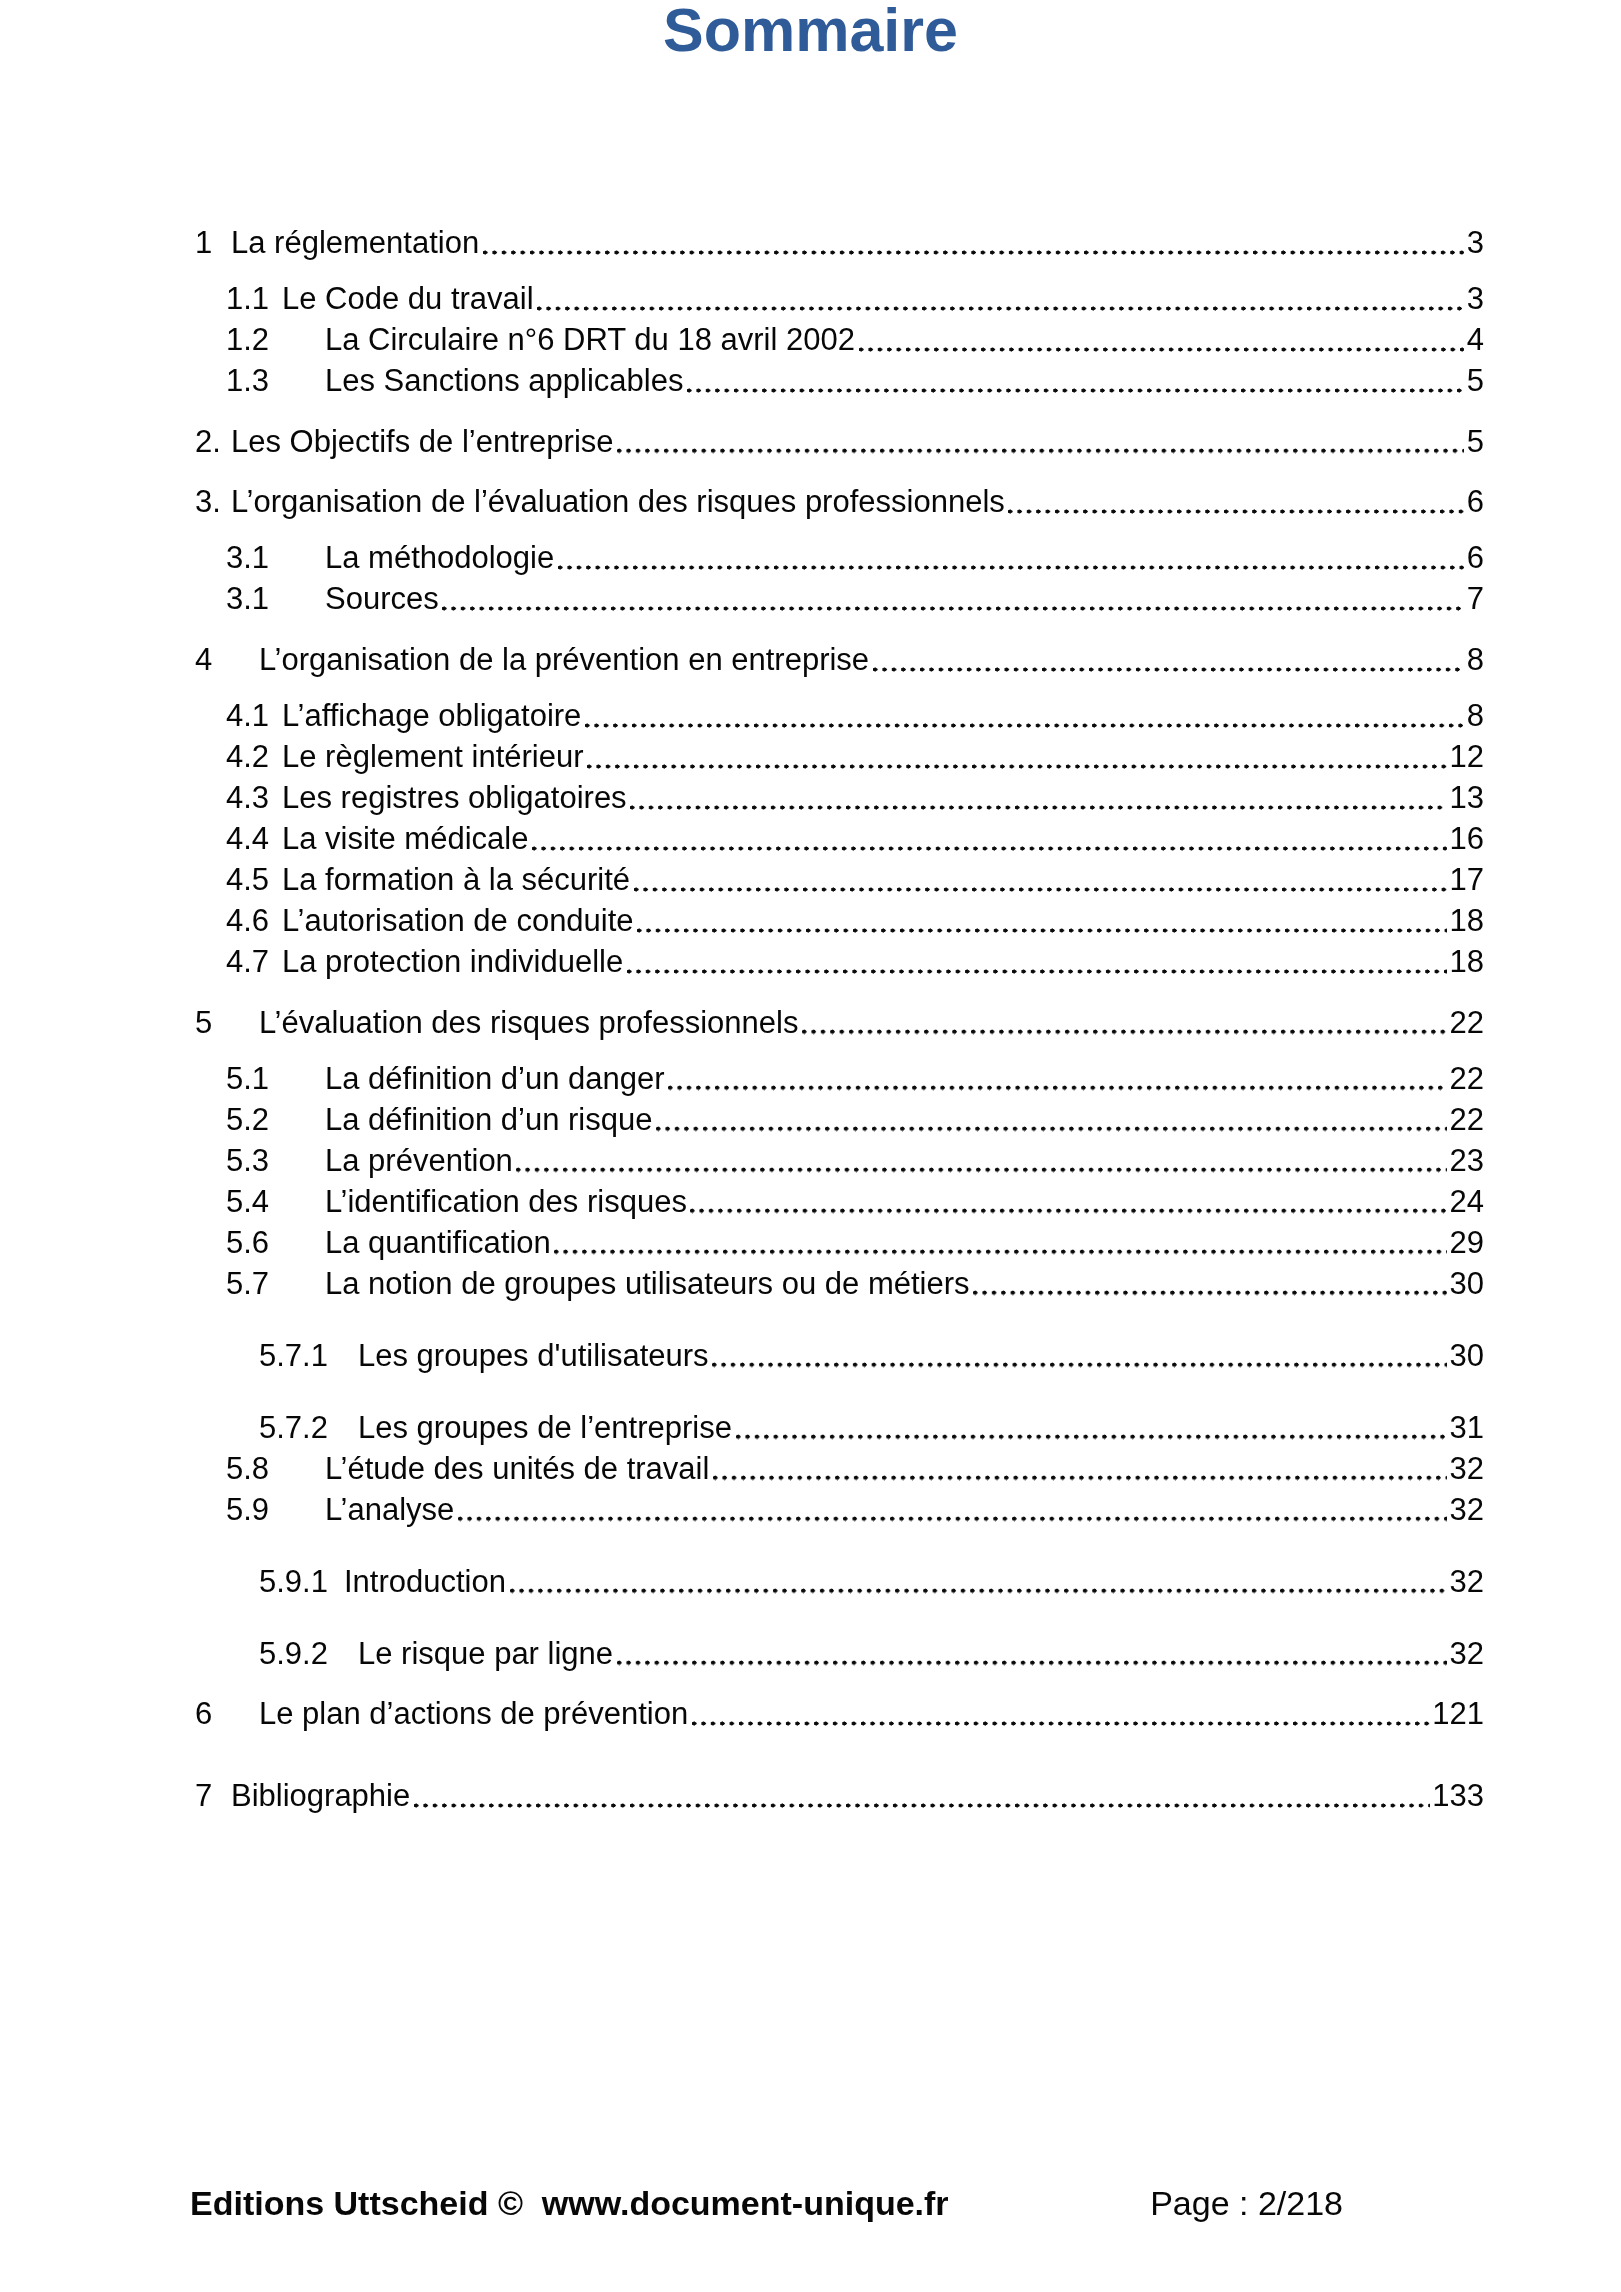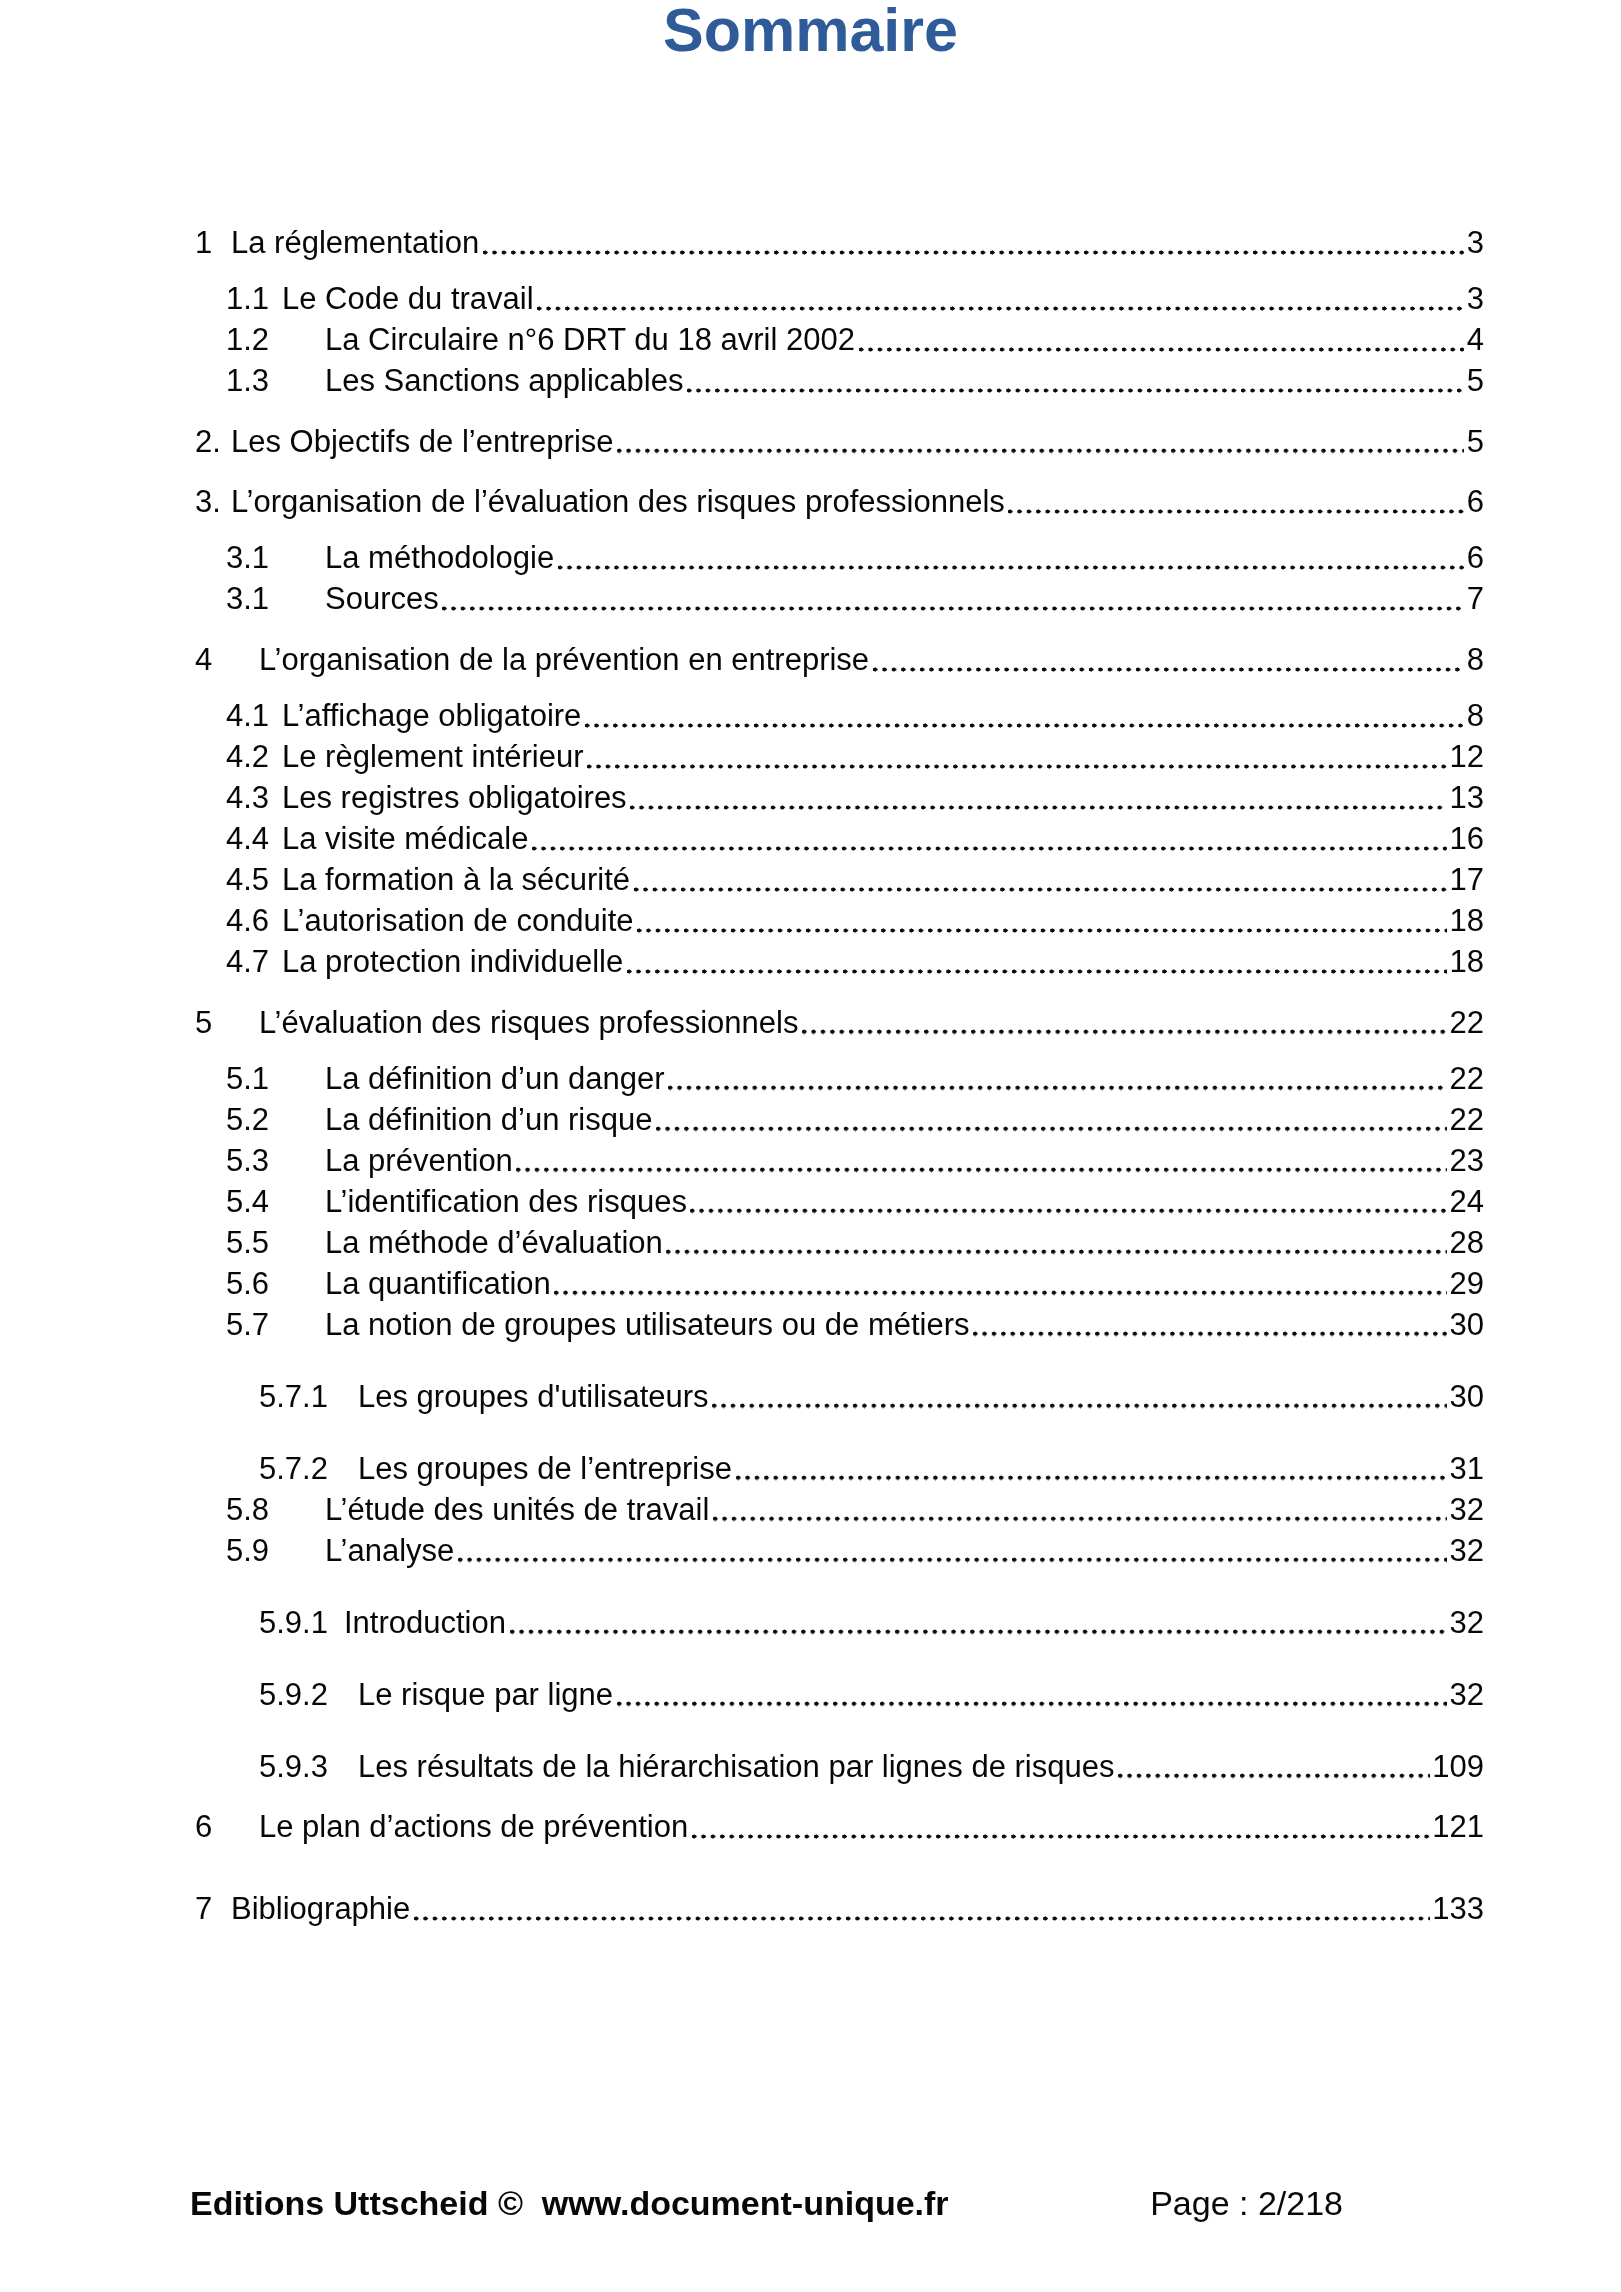--- a/index.html
+++ b/index.html
@@ -201,26 +201,20 @@
         <span class="leader"></span>
         <span class="page-num">23</span>
       </div>
       <div class="row lvl2 tab">
         <span class="num">5.4</span>
         <span class="label">L’identification des risques</span>
         <span class="leader"></span>
         <span class="page-num">24</span>
       </div>
       <div class="row lvl2 tab">
-        <span class="num">5.5</span>
-        <span class="label">La méthode d’évaluation</span>
-        <span class="leader"></span>
-        <span class="page-num">28</span>
-      </div>
-      <div class="row lvl2 tab">
         <span class="num">5.6</span>
         <span class="label">La quantification</span>
         <span class="leader"></span>
         <span class="page-num">29</span>
       </div>
       <div class="row lvl2 tab">
         <span class="num">5.7</span>
         <span class="label">La notion de groupes utilisateurs ou de métiers</span>
         <span class="leader"></span>
         <span class="page-num">30</span>
@@ -253,26 +247,20 @@
         <span class="num">5.9.1</span>
         <span class="label">Introduction</span>
         <span class="leader"></span>
         <span class="page-num">32</span>
       </div>
       <div class="row lvl3 tab">
         <span class="num">5.9.2</span>
         <span class="label">Le risque par ligne</span>
         <span class="leader"></span>
         <span class="page-num">32</span>
-      </div>
-      <div class="row lvl3 tab">
-        <span class="num">5.9.3</span>
-        <span class="label">Les résultats de la hiérarchisation par lignes de risques</span>
-        <span class="leader"></span>
-        <span class="page-num">109</span>
       </div>
       <div class="row lvl1 tab">
         <span class="num">6</span>
         <span class="label">Le plan d’actions de prévention</span>
         <span class="leader"></span>
         <span class="page-num">121</span>
       </div>
       <div class="row lvl1">
         <span class="num">7</span>
         <span class="label">Bibliographie</span>

